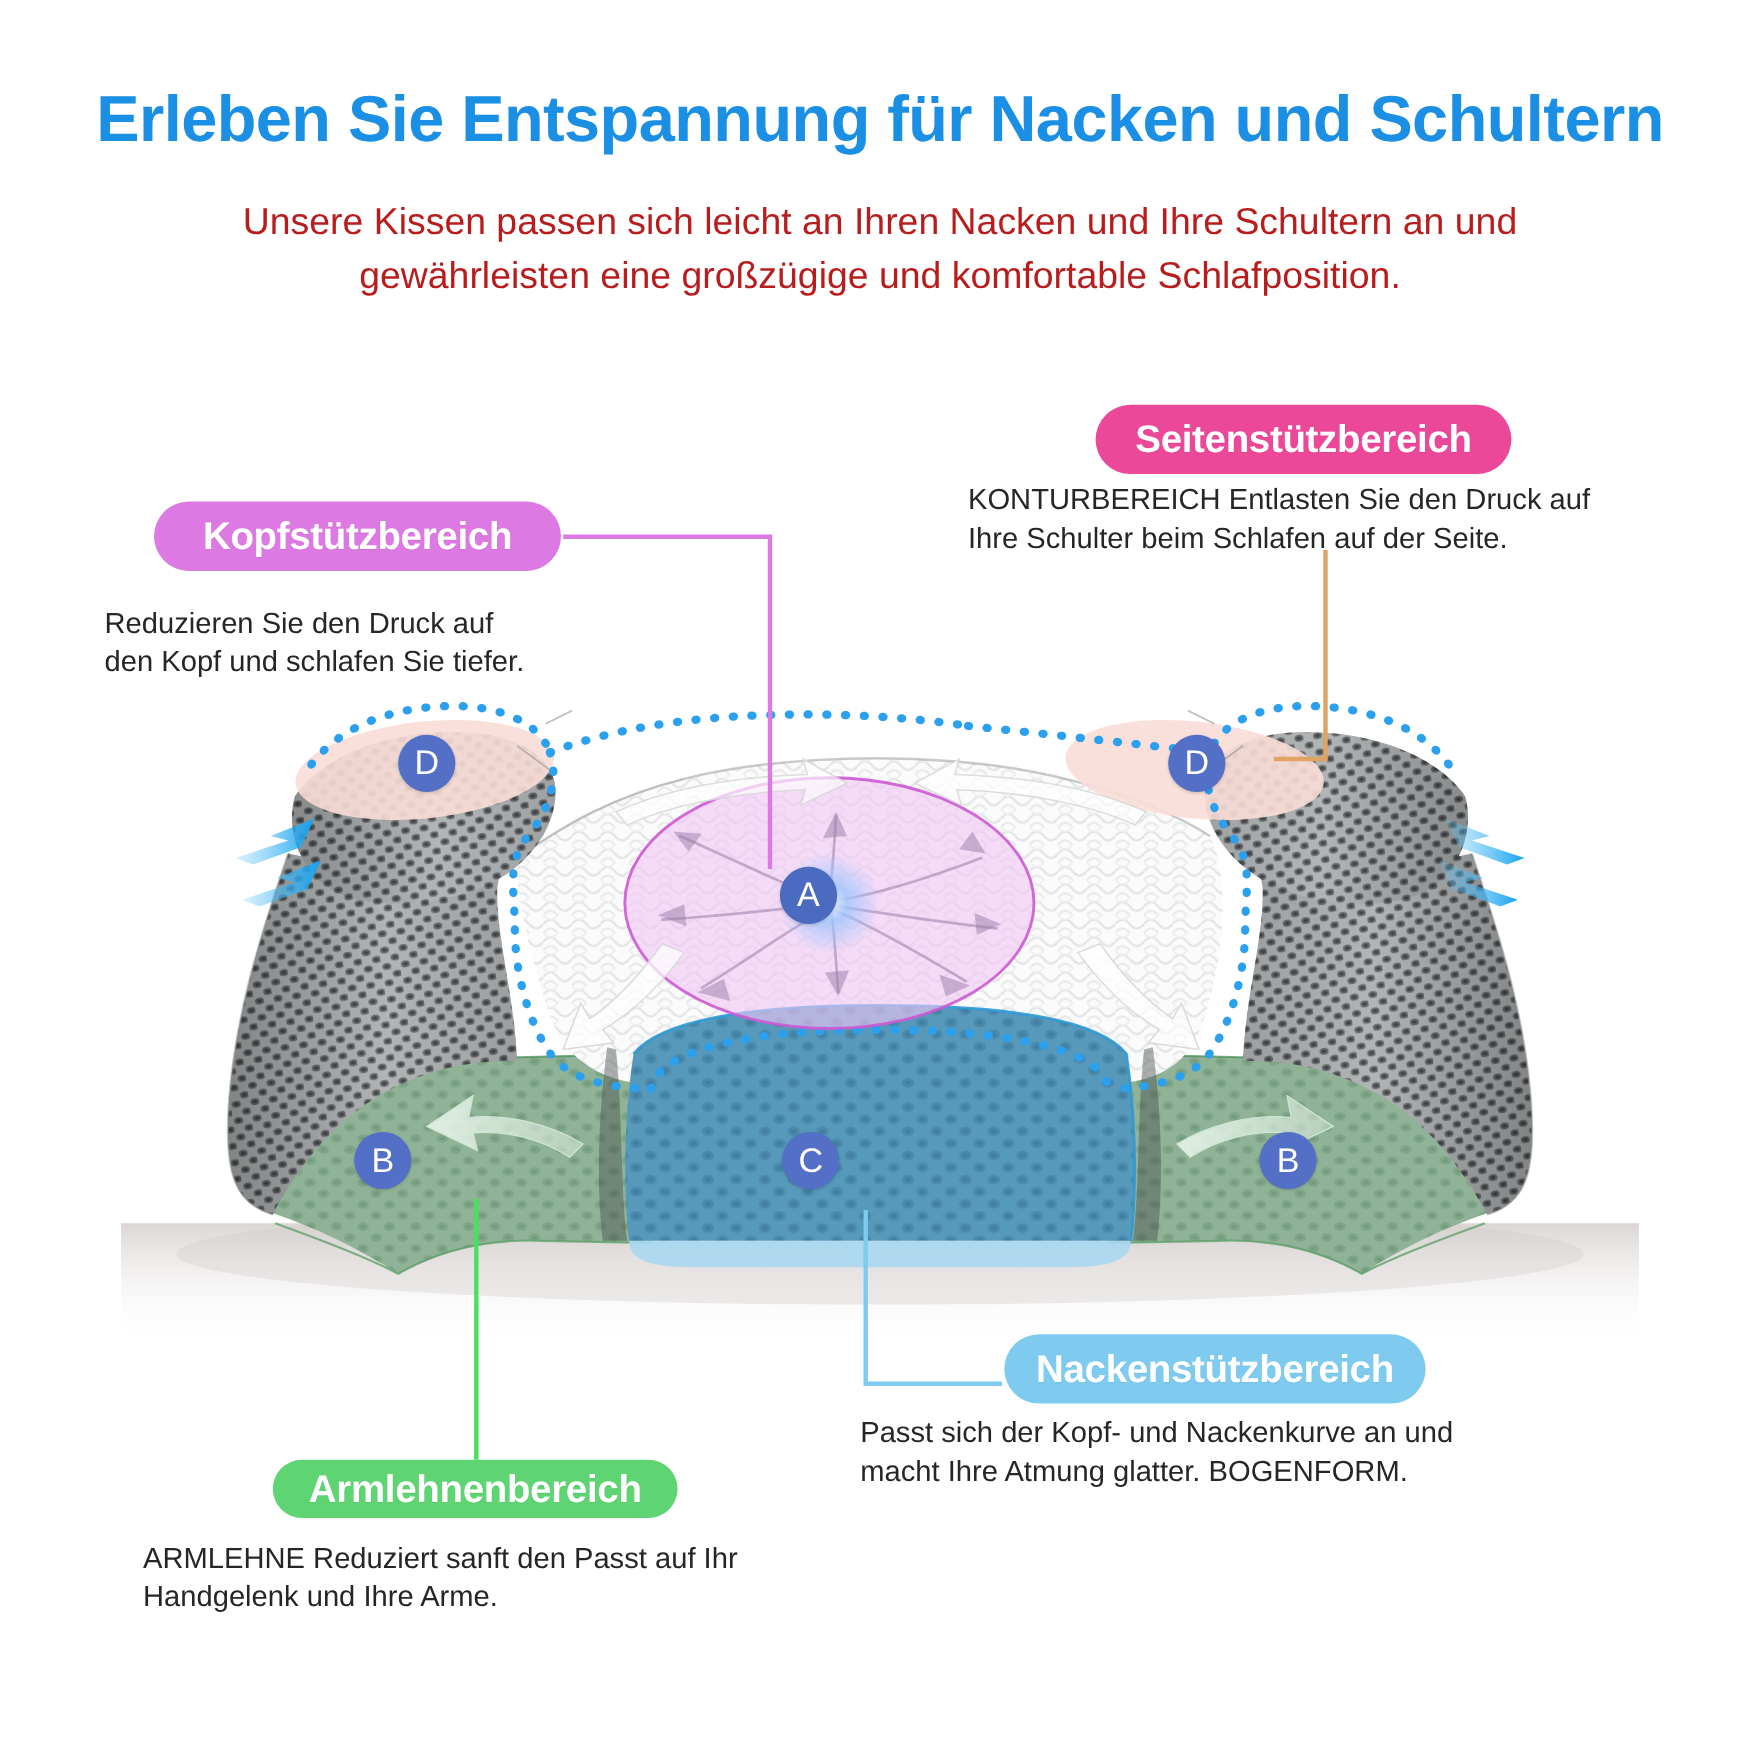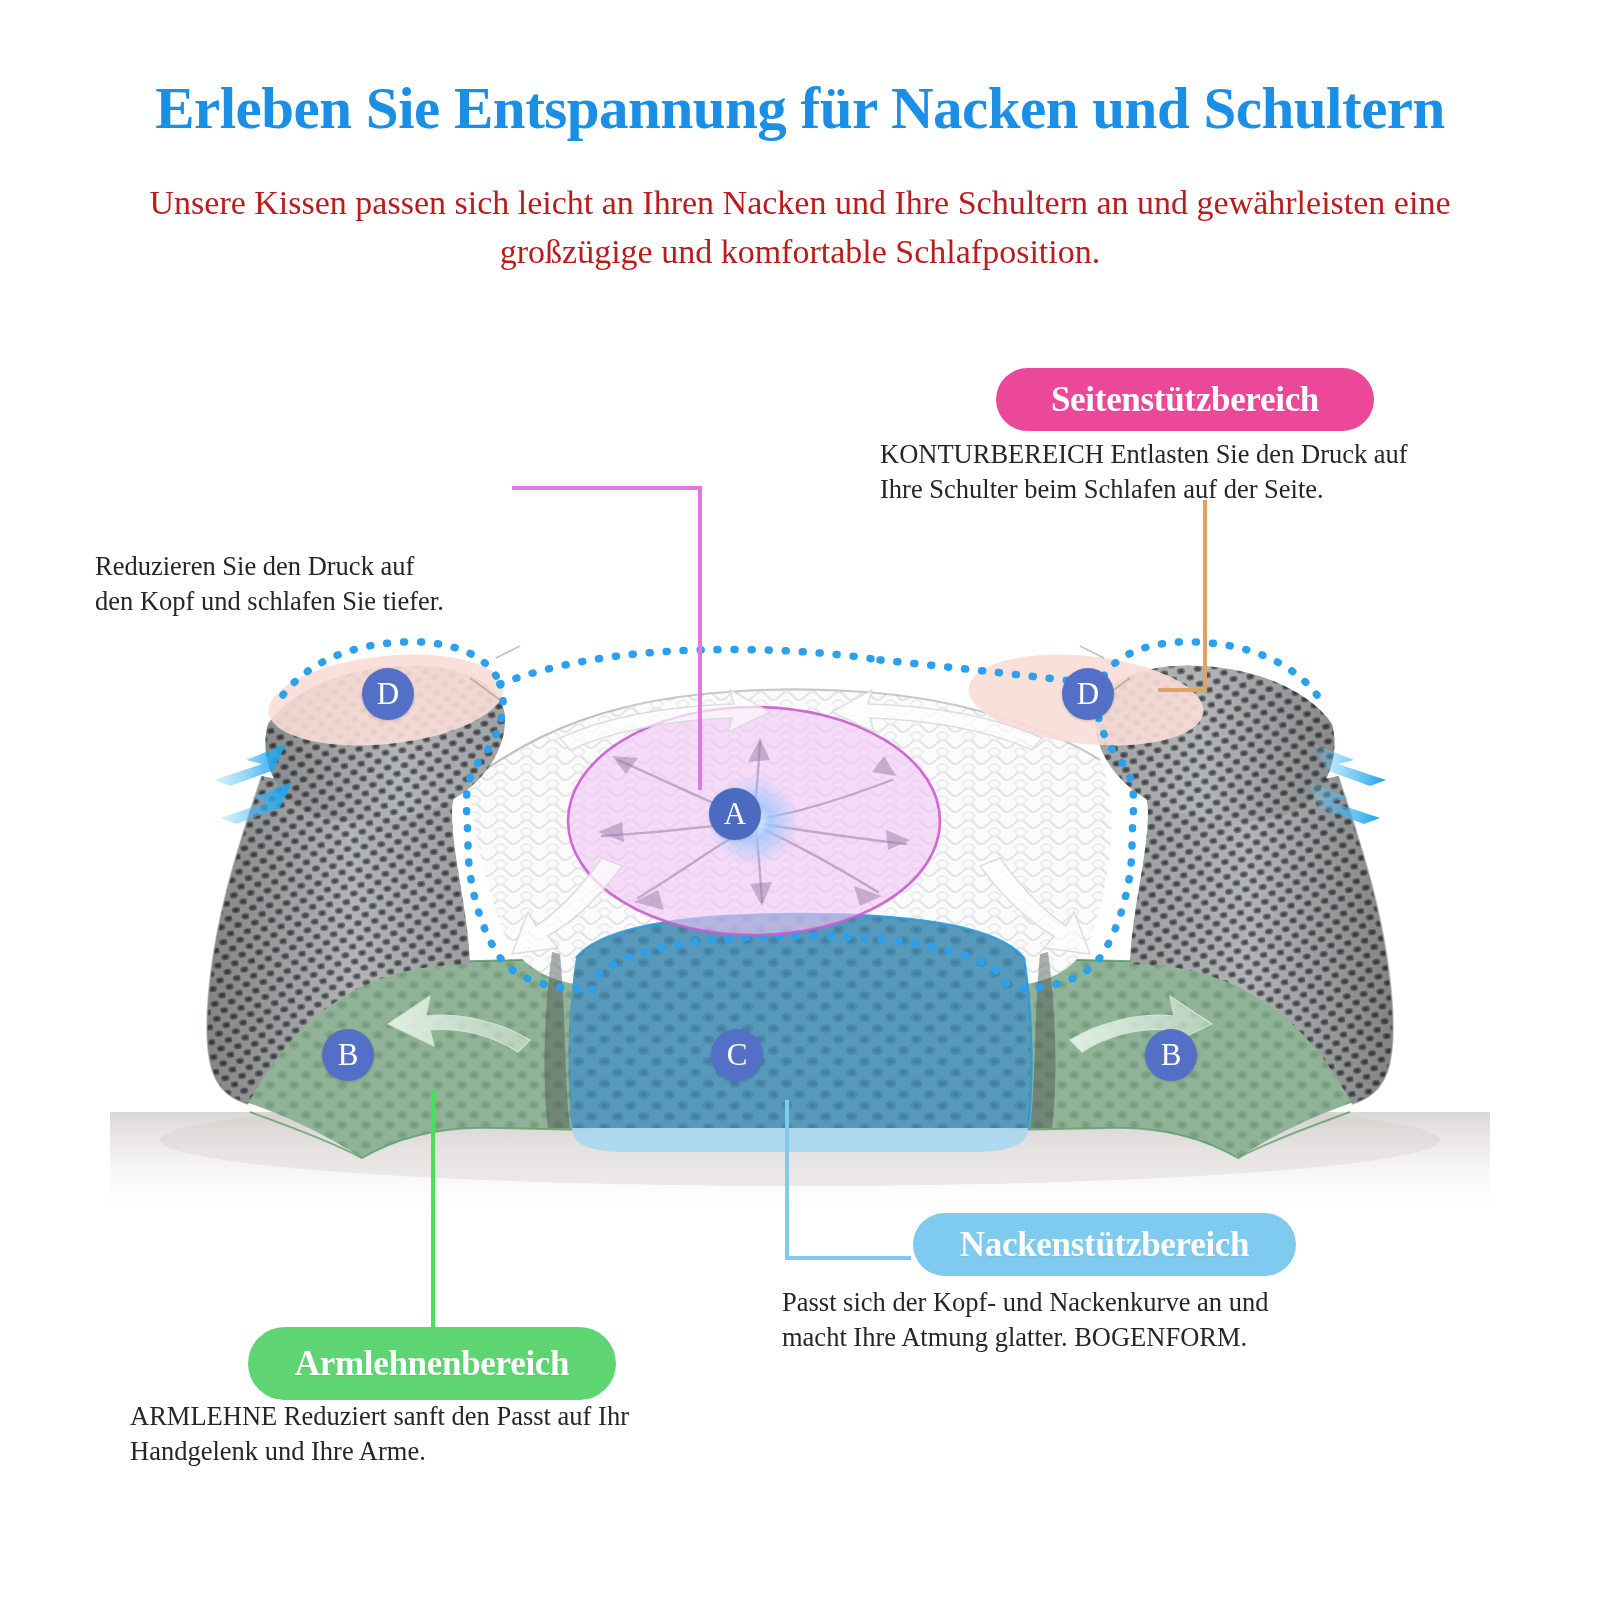--- a/index.html
+++ b/index.html
@@ -4,21 +4,21 @@
 <style>
   html,body{margin:0;padding:0;}
   body{
     width:1600px;height:1600px;
     background:#ffffff;
     font-family:"Liberation Sans", sans-serif;
     overflow:hidden;
     position:relative;
     -webkit-font-smoothing:antialiased;
   }
-  #stage{position:absolute;inset:0;width:1600px;height:1600px;font-family:Liberation Serif, serif;}
+  #stage{position:absolute;inset:0;width:1600px;height:1600px;}
 
   
   .hero-title{
     position:absolute;left:0;top:78px;width:1600px;
     text-align:center;
     font-size:59px;line-height:1.05;
     font-weight:bold;
     color:#1a8fe3;
     letter-spacing:-0.5px;
     white-space:nowrap;
@@ -58,21 +58,21 @@
 
   
   #pill-side{left:996px;top:368px;width:378px;height:63px;background:#ec4899;}
   #desc-side{left:880px;top:437px;width:610px;}
 
   
   #pill-neck{left:913px;top:1213px;width:383px;height:63px;background:#7ecbef;}
   #desc-neck{left:782px;top:1285px;width:580px;}
 
   
-  #pill-arm{left:248px;top:1327px;width:368px;height:73px;background:#5fd473;}
+  #pill-arm{left:248px;top:1327px;width:368px;height:53px;background:#5fd473;}
   #desc-arm{left:130px;top:1399px;width:610px;}
 
   
   svg.layer{position:absolute;left:0;top:0;width:1600px;height:1600px;overflow:visible;}
   .nosel{pointer-events:none;}
 
   
   .badge{
     position:absolute;
     width:52px;height:52px;border-radius:50%;
@@ -389,20 +389,21 @@
     <polyline points="433,1090 433,1327" fill="none" stroke="#4ae05f" stroke-width="4"></polyline>
   </svg>
 
   <div class="badge" id="badge-A">A</div>
   <div class="badge" id="badge-B1">B</div>
   <div class="badge" id="badge-B2">B</div>
   <div class="badge" id="badge-C">C</div>
   <div class="badge" id="badge-D1">D</div>
   <div class="badge" id="badge-D2">D</div>
 
+  <div class="pill" id="pill-head">Kopfstützbereich</div>
   <div class="pill-desc" id="desc-head">Reduzieren Sie den Druck auf
 den Kopf und schlafen Sie tiefer.</div>
 
   <div class="pill" id="pill-side">Seitenstützbereich</div>
   <div class="pill-desc" id="desc-side">KONTURBEREICH Entlasten Sie den Druck auf
 Ihre Schulter beim Schlafen auf der Seite.</div>
 
   <div class="pill" id="pill-neck">Nackenstützbereich</div>
   <div class="pill-desc" id="desc-neck">Passt sich der Kopf- und Nackenkurve an und
 macht Ihre Atmung glatter. BOGENFORM.</div>

